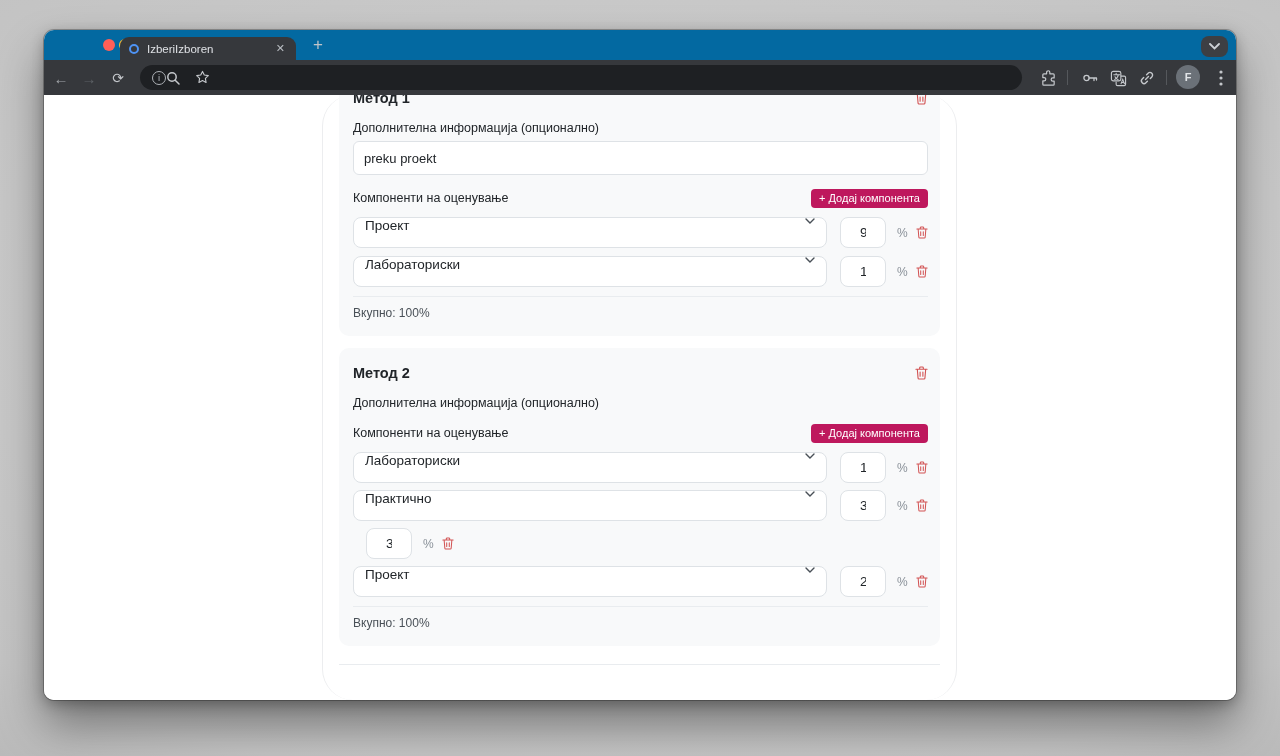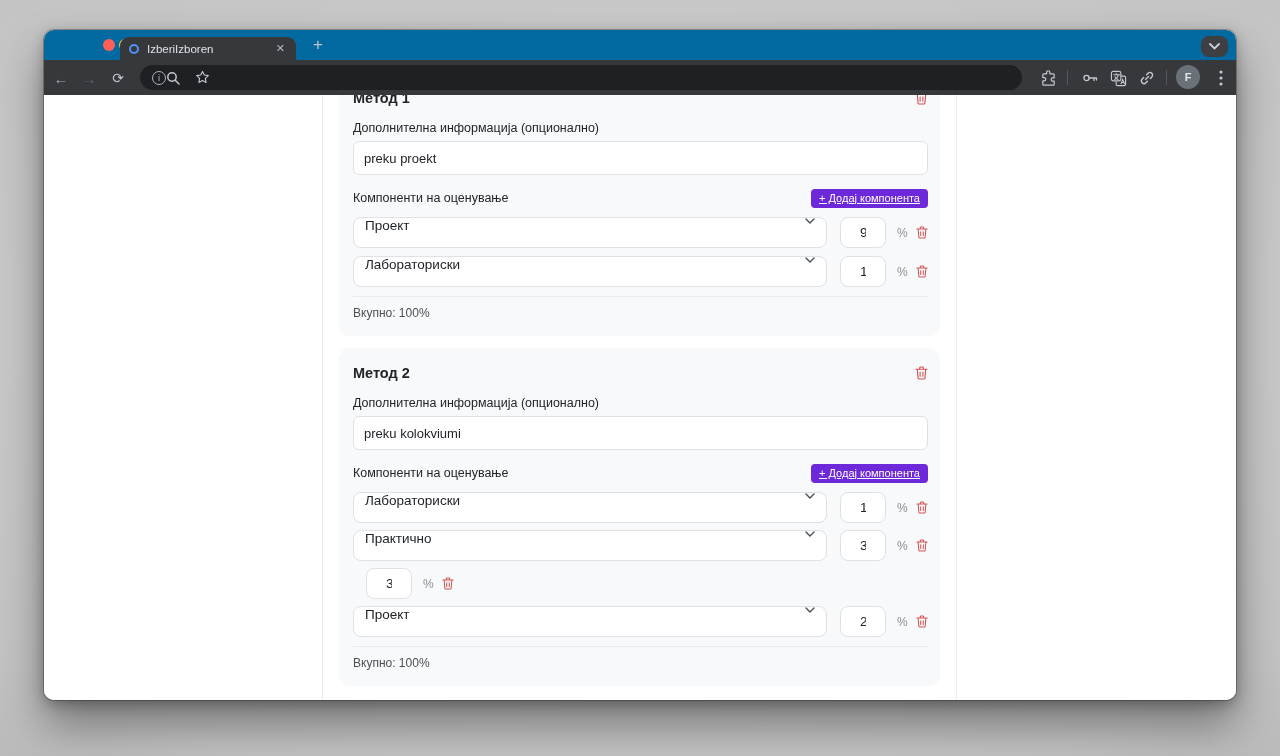--- a/index.html
+++ b/index.html
@@ -47,36 +47,36 @@
   .sep { position:absolute; top:10px; width:1px; height:15px; background:#55585c; }
   .avatar { position:absolute; left:1132px; top:5px; width:24px; height:24px; border-radius:50%;
     background:#6b7178; color:#e2e5e8; font-size:11px; font-weight:700;
     display:flex; align-items:center; justify-content:center; }
   .dots { position:absolute; left:1166px; top:7px; width:22px; height:22px; color:#c4c7cb;
     display:flex; align-items:center; justify-content:center; }
 
   
   .page { position:relative; height:605px; background:#fff; overflow:hidden; }
   .column { position:absolute; left:278px; top:0; width:635px; height:605px;
-    border-left:1px solid #ecedef; border-right:1px solid #ecedef; padding:0 16px; }
+    border-left:1px solid #ecedef; border-right:1px solid #ecedef; padding:0 16px;border-radius:31px; }
 
   .card { background:#f8f9fa; border-radius:10px; padding:16px 12px 16px 14px; }
   .card-1 { margin-top:-24px; }
   .card-2 { margin-top:12px; padding-top:14px; }
   .card-head { display:flex; justify-content:space-between; align-items:center; height:22px; }
   .card-title { font-size:14.5px; font-weight:700; color:#212529; }
   .icon-btn { background:none; border:none; padding:0; color:#d25353; display:flex; align-items:center; }
   .field-label { margin-top:12px; font-size:12.5px; color:#212529; }
   .text-input { margin-top:6px; width:100%; height:29px; background:#fff;
     border:1px solid #dee2e6; border-radius:6px; padding:16px 10px; font-size:13px; color:#212529;
     font-family:"Liberation Sans", sans-serif; }
   .comps-head { margin-top:14px; display:flex; justify-content:space-between; align-items:center; height:18px; }
   .comps-label { font-size:12.5px; color:#212529; }
-  .add-btn { background:#6d28d9; color:#fff; border:none; border-radius:4px;
-    font-size:11px; padding:3px 8px 4px; font-family:"Liberation Sans", sans-serif;text-decoration:underline; }
+  .add-btn { background:#be185d; color:#fff; border:none; border-radius:4px;
+    font-size:11px; padding:3px 8px 4px; font-family:"Liberation Sans", sans-serif; }
   .comp-row { display:flex; align-items:center; margin-top:8px; }
   .card-2 .comp-row { margin-top:7px; }
   .select { flex:1; height:31px; background:#fff; border:1px solid #dee2e6; border-radius:8px;
     display:flex; align-items:flex-start; justify-content:space-between; padding:0 11px;
     font-size:13.5px; color:#212529; }
   .select .chev { color:#495057; }
   .pct-input { width:46px; height:31px; margin-left:13px; background:#fff;
     border:1px solid #dee2e6; border-radius:8px; padding:0 19px; font-size:13.5px; color:#212529;
     font-family:"Liberation Sans", sans-serif; }
   .pct-sign { margin-left:11px; font-size:12px; color:#8a9199; width:13px; }
@@ -222,21 +222,20 @@
       <section class="card card-2">
         <div class="card-head">
           <span class="card-title">Метод 2</span>
           <button class="icon-btn">
             <svg width="13" height="14" viewBox="0 0 14 15">
                 <path d="M1 3.5h12M5 3.5V2a1 1 0 011-1h2a1 1 0 011 1v1.5M2.5 3.5l.8 9.5a1 1 0 001 .9h5.4a1 1 0 001-.9l.8-9.5M5.5 6.5v4.5M8.5 6.5v4.5" stroke="currentColor" stroke-width="1.2" fill="none" stroke-linecap="round"></path>
               </svg>
           </button>
         </div>
         <div class="field-label">Дополнителна информација (опционално)</div>
-        <input class="text-input" value="preku kolokviumi" style="">
         <div class="comps-head">
           <span class="comps-label">Компоненти на оценување</span>
           <button class="add-btn">+ Додај компонента</button>
         </div>
 
         <div class="comp-row" style="margin-top:10px">
           <div class="select">
             <span>Лабораториски</span>
             <svg class="chev" width="10" height="6" viewBox="0 0 10 6">
                 <path d="M1 1l4 4 4-4" stroke="currentColor" stroke-width="1.4" fill="none" stroke-linecap="round"></path>

